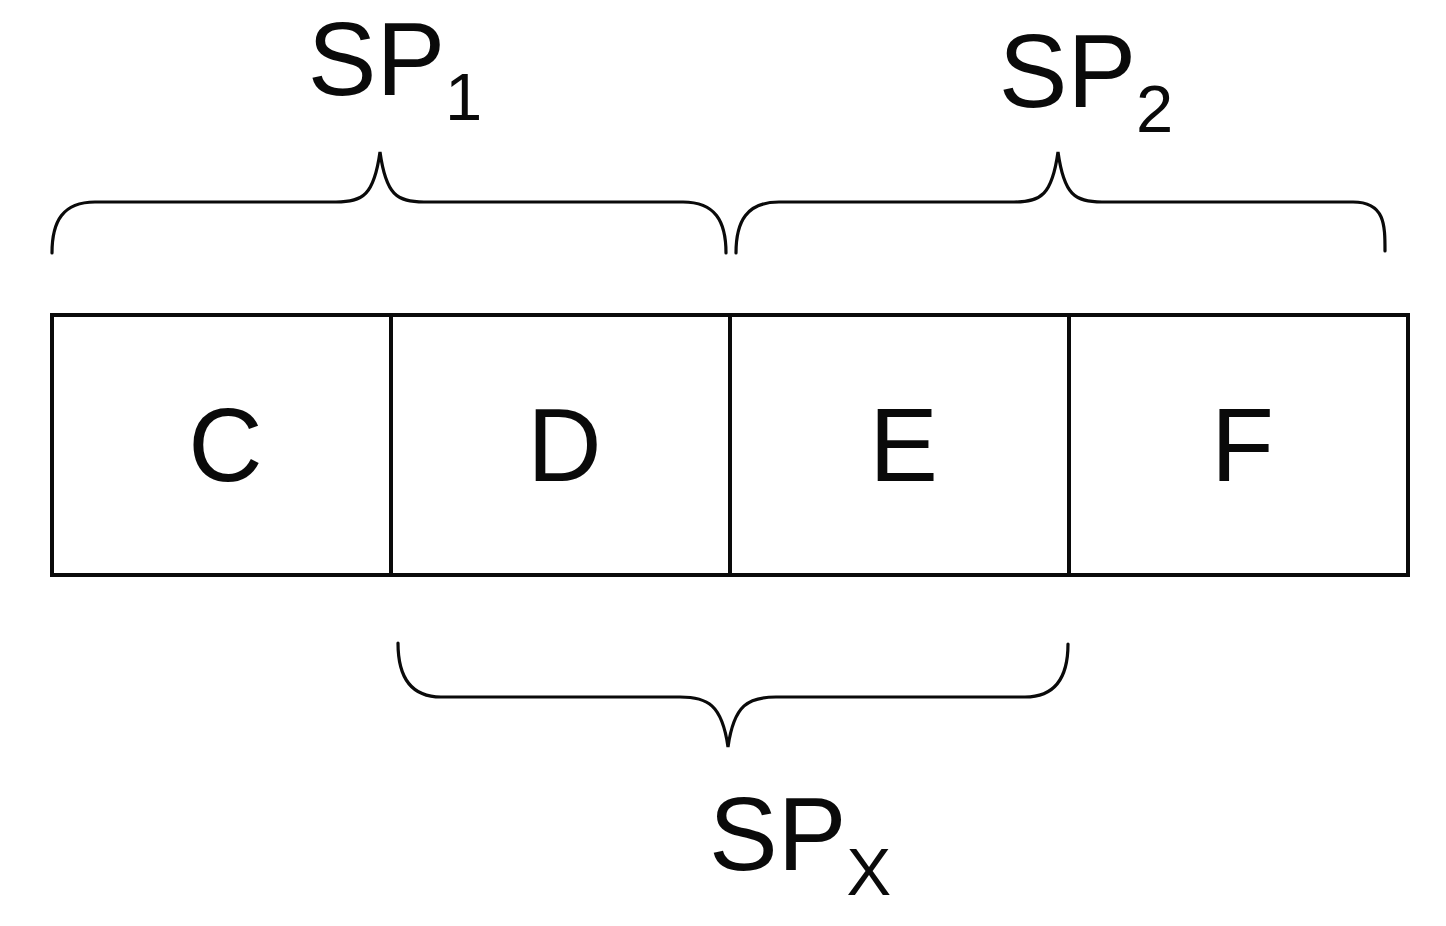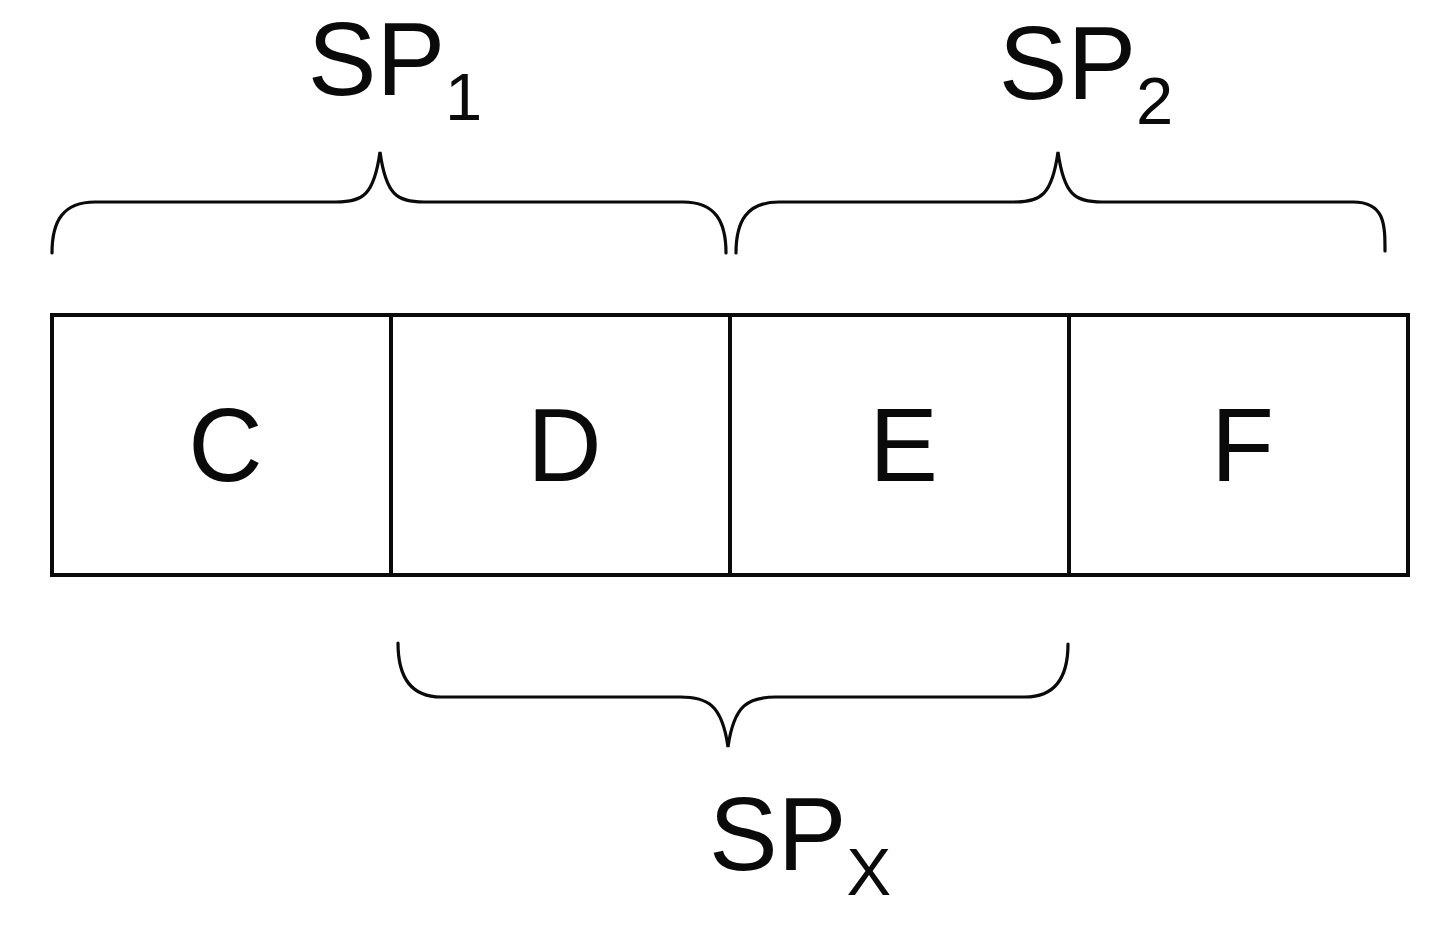--- a/index.html
+++ b/index.html
@@ -68,21 +68,21 @@
     line-height: 1;
     white-space: nowrap;
     color: #0a0a0a;
     transform: translateX(-50%);
   }
   .sp-label .sub {
     font-size: 0.65em;
     vertical-align: -0.37em;
   }
   .sp1-pos { left: 395px; top: 8px; }
-  .sp2-pos { left: 1086px; top: 12px; }
+  .sp2-pos { left: 1086px; top: 20px; }
   .spx-pos { left: 800px; top: 783px; }
 </style>
 </head>
 <body>
 
 <div class="stage">
 
   <svg class="braces-layer" viewBox="0 0 1446 926" aria-hidden="true">
 
     <path class="brace-path" d="M 52,253 C 52,221 63,202 95,202 L 336,202 C 363,202 374,195 380,152 C 386,195 397,202 424,202 L 683,202 C 715,202 726,221 726,253"></path>

